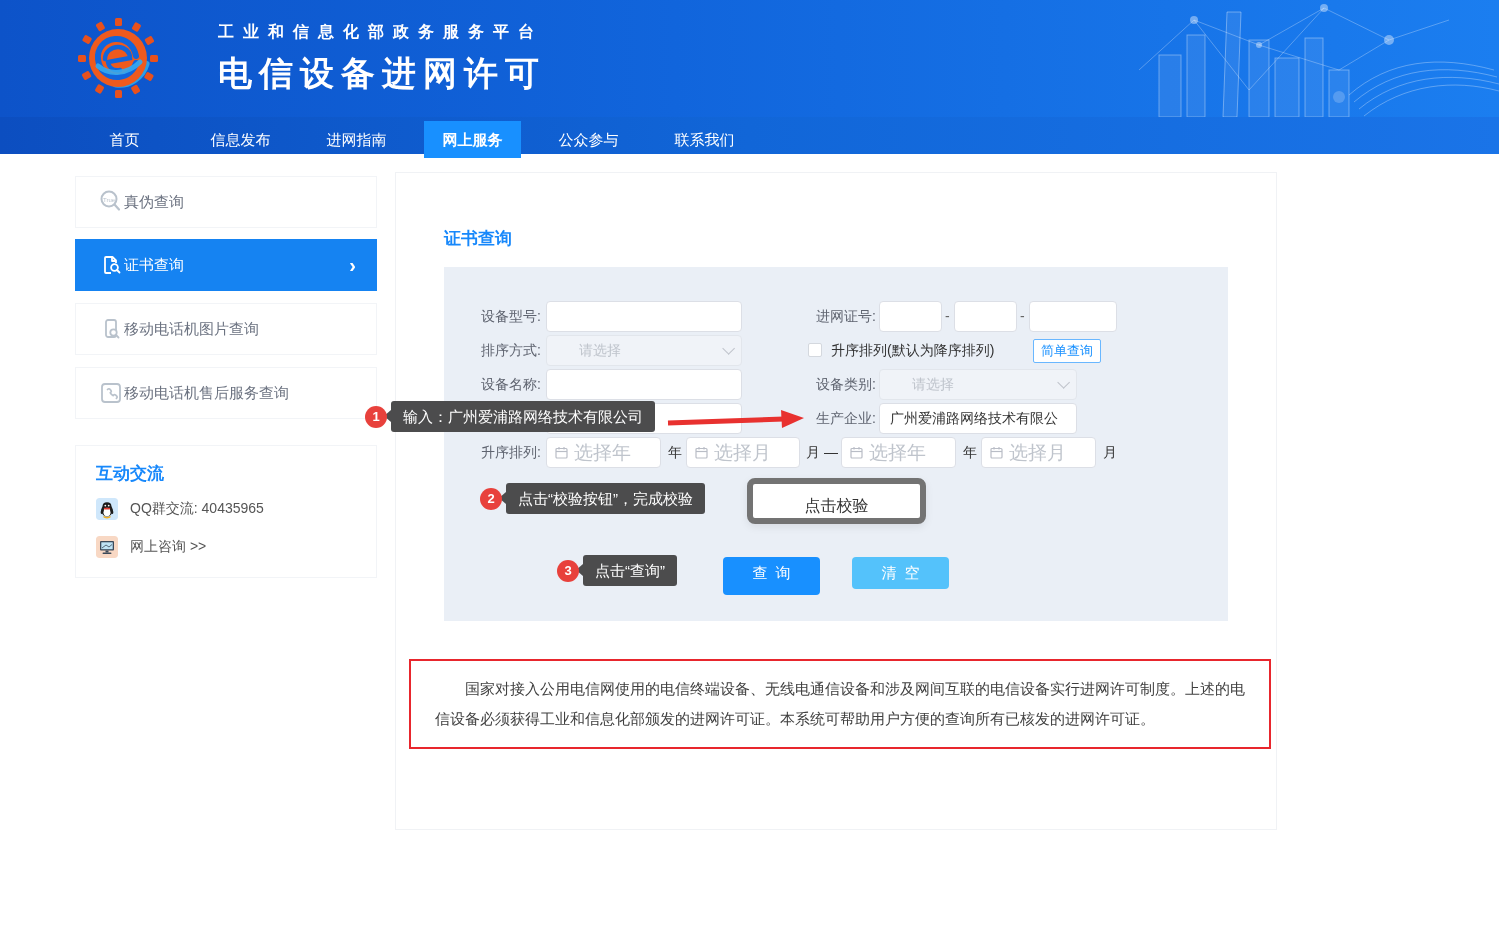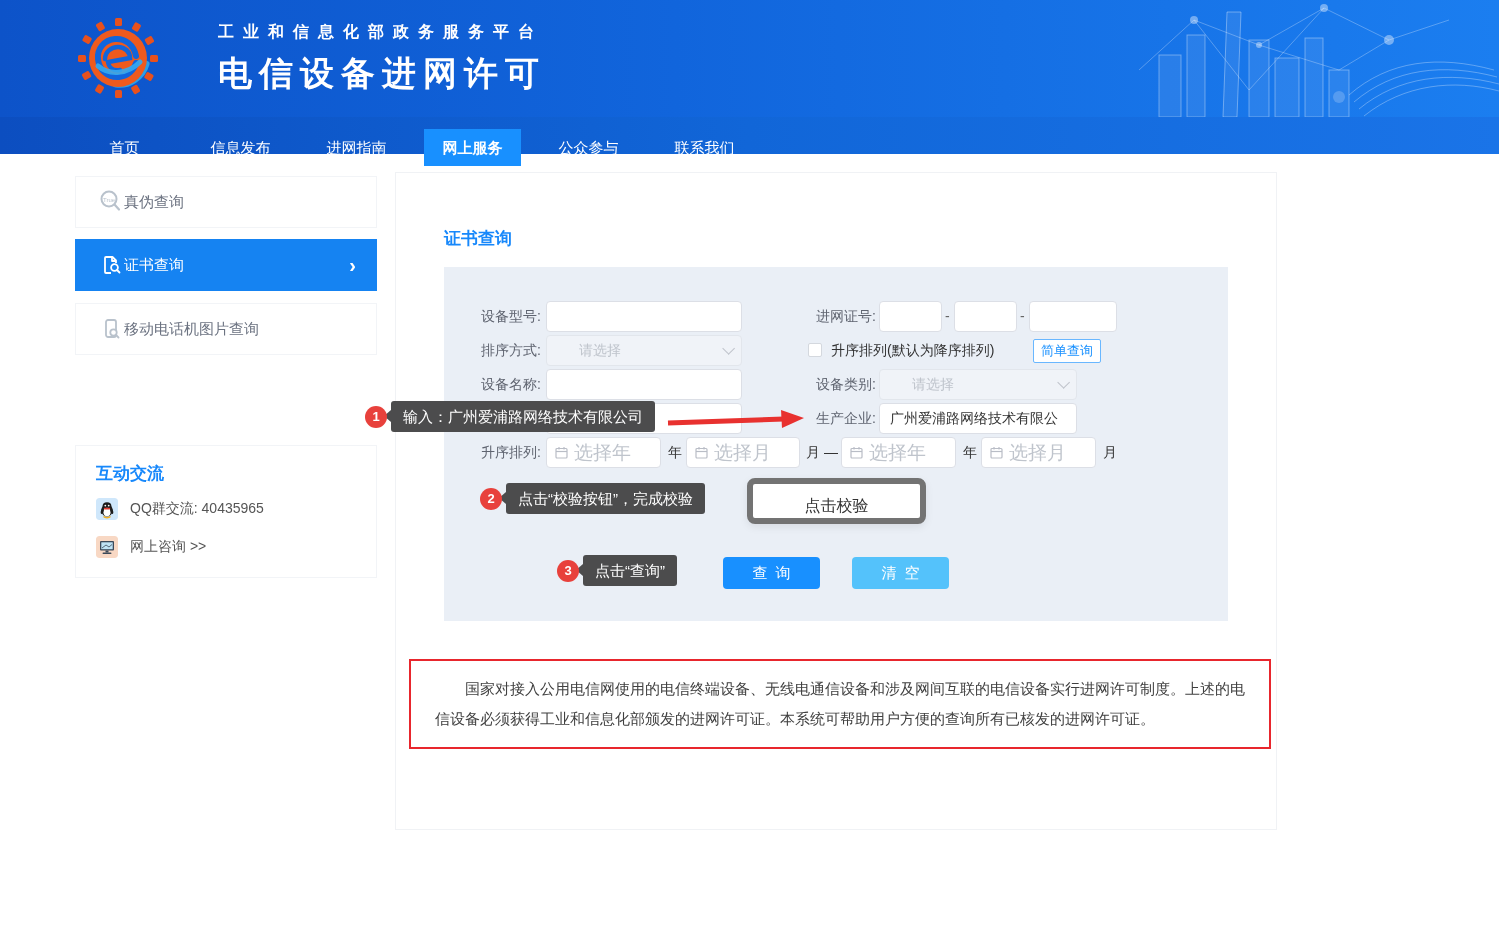--- a/index.html
+++ b/index.html
@@ -11,21 +11,21 @@
          background:linear-gradient(90deg,#0d53c9 0%, #1165dc 45%, #1b7ef0 100%); }
   .hdr-logo { position:absolute; left:78px; top:18px; width:80px; height:80px; }
   .hdr-titles { position:absolute; left:174px; top:22px; color:#fff;margin-left:44px; }
   .hdr-sub { font-size:16px; font-weight:bold; letter-spacing:9px; }
   .hdr-main { font-size:34px; font-weight:bold; letter-spacing:7px; margin-top:8px; }
   .hdr-deco { position:absolute; right:0; top:0; width:400px; height:117px; }
 
   
   .nav { position:absolute; left:0; top:117px; width:1499px; height:37px;
          background:linear-gradient(90deg,#0c4ec0 0%, #1166d8 50%, #1a74e8 100%); }
-  .nav-item { position:absolute; top:12px; width:97px; height:37px; line-height:37px;
+  .nav-item { position:absolute; top:4px; width:97px; height:37px; line-height:37px;
               text-align:center; color:#fff; font-size:15px; cursor:pointer; }
   .nav-item.active { background:#1890ff; font-weight:bold; }
 
   
   .side-item { position:absolute; left:75px; width:302px; height:52px; background:#fff;
                border:1px solid #f2f4f7; display:flex; align-items:center; cursor:pointer; }
   .side-item .s-ic { width:26px; height:26px; margin-left:22px; flex:0 0 auto; }
   .side-item .s-label { margin-left:0; font-size:15px; color:#6b7280; }
   .side-item.active { background:#1583f2; border-color:#1583f2; }
   .side-item.active .s-label { color:#fff; }
@@ -63,21 +63,21 @@
   .chk-label { position:absolute; line-height:31px; font-size:14px; color:#333; }
   .simple-btn { position:absolute; width:68px; height:24px; background:#fff; border:1px solid #69b7ff;
                 border-radius:2px; color:#1890ff; font-size:13px; text-align:center; line-height:22px; cursor:pointer; }
   .date-box { position:absolute; height:31px; background:#fff; border:1px solid #dcdfe6; border-radius:4px;
               display:flex; align-items:center; padding:0 8px; cursor:pointer; }
   .date-box .ph { font-size:19px; color:#bfc4cc; margin-left:6px; }
 
   .btn-captcha { position:absolute; left:303px; top:211px; width:179px; height:46px; background:#fff;
                  border:6px solid #737373; border-radius:8px; font-size:16px; color:#333;
                  text-align:center; line-height:44px; cursor:pointer; box-shadow:0 3px 8px rgba(0,0,0,.08); }
-  .btn-query { position:absolute; left:279px; top:290px; width:97px; height:32px; background:#1890ff;
+  .btn-query { position:absolute; left:279px; top:290px; width:97px; height:38px; background:#1890ff;
                border:none; border-radius:4px; color:#fff; font-size:15px; letter-spacing:8px;
                text-indent:8px; text-align:center; line-height:32px; cursor:pointer; }
   .btn-clear { position:absolute; left:408px; top:290px; width:97px; height:32px; background:#54c2fb;
                border:none; border-radius:4px; color:#fff; font-size:15px; letter-spacing:8px;
                text-indent:8px; text-align:center; line-height:32px; cursor:pointer; }
 
   
   .notice { position:absolute; left:13px; top:486px; width:862px; border:2px solid #e8262d;
             background:#fff; padding:13px 24px; font-size:15px; color:#404040; line-height:30px;
             text-indent:2em; }
@@ -184,20 +184,27 @@
 
   <div class="side-item" style="top:303px">
     <svg class="s-ic" viewBox="0 0 26 26">
       <rect x="8" y="4" width="10" height="17" rx="2" fill="none" stroke="#b9c2cc" stroke-width="1.8"></rect>
       <circle cx="15.5" cy="16.5" r="3.2" fill="#fff" stroke="#b9c2cc" stroke-width="1.8"></circle>
       <line x1="18" y1="19" x2="20.5" y2="21.5" stroke="#b9c2cc" stroke-width="1.8" stroke-linecap="round"></line>
     </svg>
     <span class="s-label">移动电话机图片查询</span>
   </div>
 
+  <div class="side-item" style="top:367px">
+    <svg class="s-ic" viewBox="0 0 26 26">
+      <rect x="4" y="4" width="18" height="18" rx="3" fill="none" stroke="#b9c2cc" stroke-width="1.8"></rect>
+      <path d="M9.5 9.5 c1 -1 2 -1 2.7 0 l.8 1 c.5 .7 .4 1.3 -.2 1.9 l-.5 .5 c.6 1.1 1.6 2.1 2.7 2.7 l.5 -.5 c.6 -.6 1.2 -.7 1.9 -.2 l1 .8 c1 .7 1 1.7 0 2.7" fill="none" stroke="#b9c2cc" stroke-width="1.7" stroke-linecap="round"></path>
+    </svg>
+    <span class="s-label">移动电话机售后服务查询</span>
+  </div>
 
   <div class="interact">
     <div class="interact-title">互动交流</div>
     <div class="interact-row" style="top:52px">
       <svg class="i-ic" viewBox="0 0 22 22">
         <rect width="22" height="22" rx="3" fill="#cfe7fb"></rect>
         <ellipse cx="11" cy="12.2" rx="5.6" ry="6.4" fill="#1c1c1c"></ellipse>
         <ellipse cx="11" cy="8" rx="4.4" ry="3.8" fill="#1c1c1c"></ellipse>
         <ellipse cx="11" cy="14" rx="3.6" ry="4.2" fill="#fff"></ellipse>
         <circle cx="9.3" cy="7.6" r="0.9" fill="#fff"></circle>

